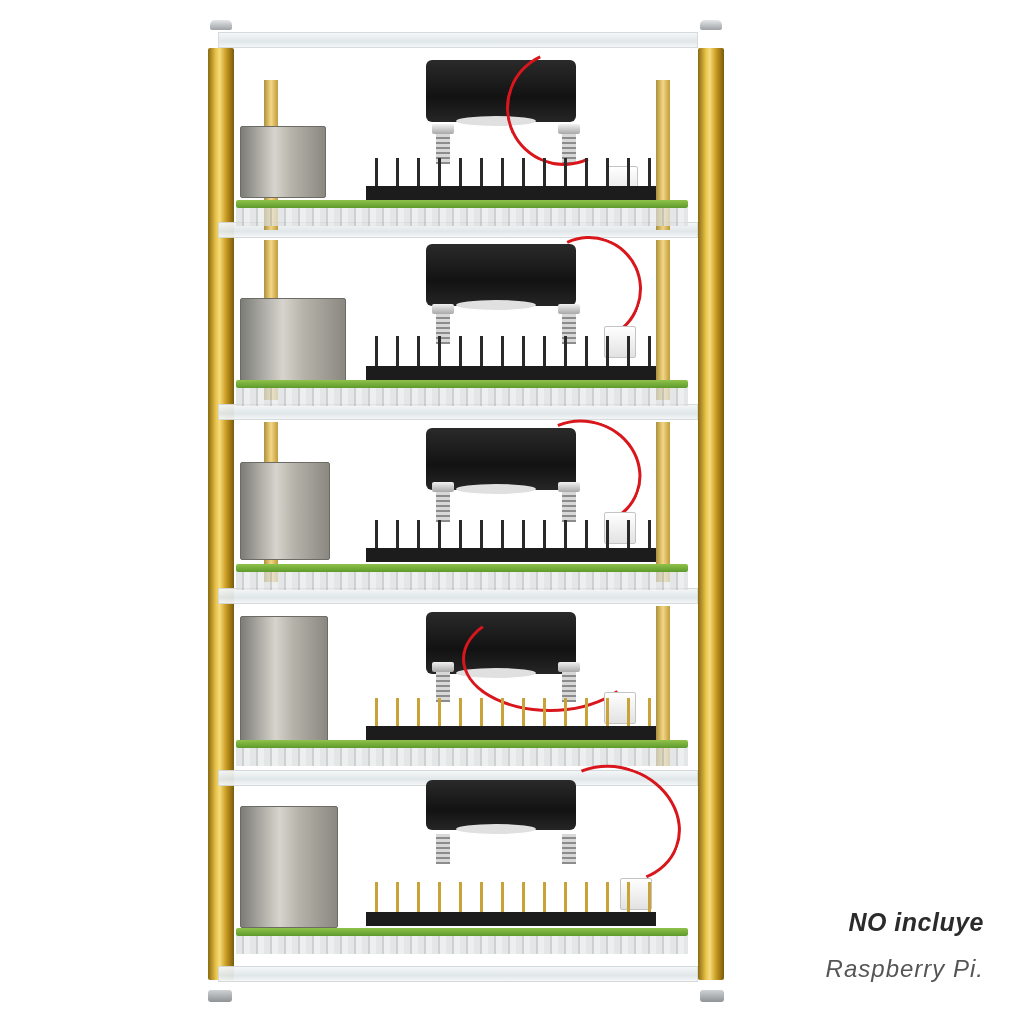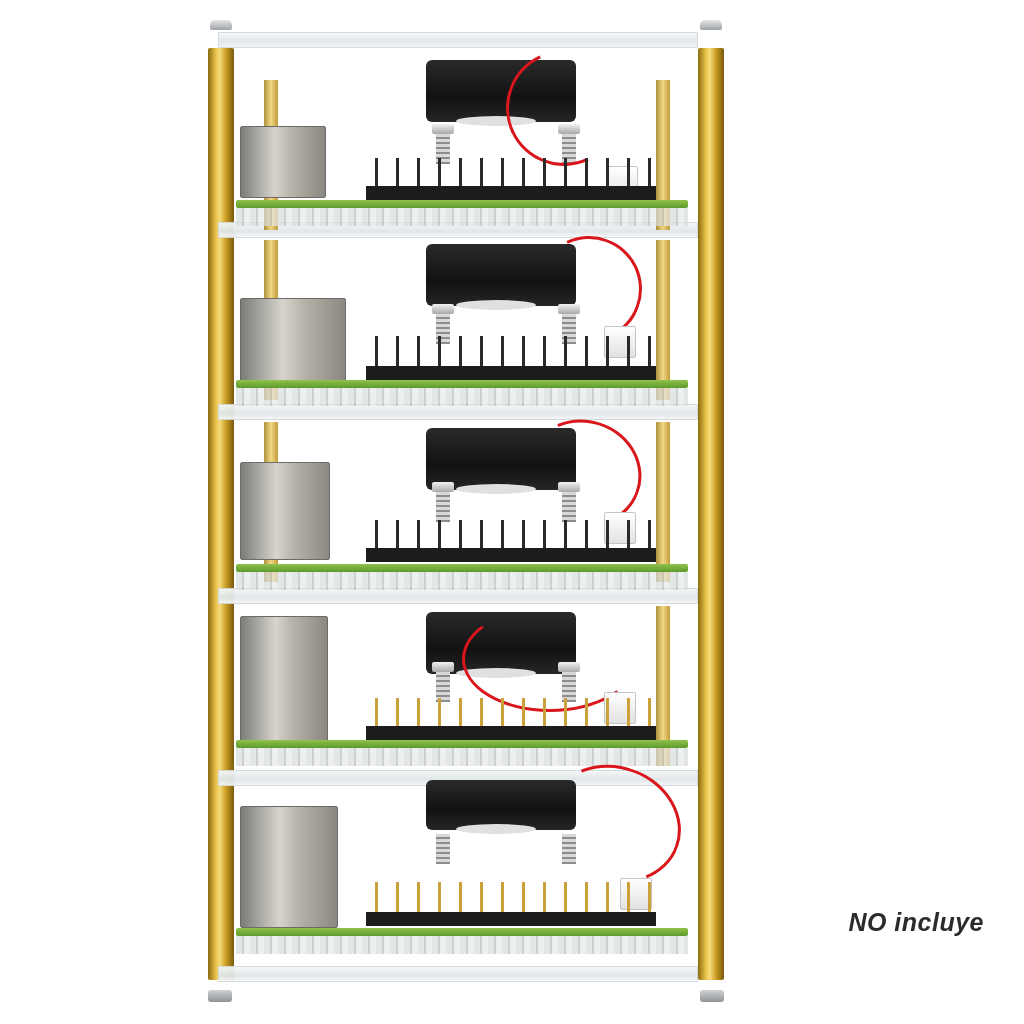--- a/index.html
+++ b/index.html
@@ -130,13 +130,14 @@
     <div class="bolt" style="left:326px;top:56px;"></div>
     <div class="wire" style="left:310px;top:-12px;width:130px;height:110px;transform:rotate(20deg);"></div>
     <div class="connector" style="left:384px;top:100px;"></div>
     <div class="pins gold" style="left:130px;top:104px;width:290px;"></div>
     <div class="header" style="left:130px;top:134px;width:290px;"></div>
     <div class="pcb" style="top:150px;"></div>
     <div class="pcb-under" style="top:158px;"></div>
   </div>
 
   <div class="caption caption-strong">NO incluye</div>
+  <div class="caption caption-light">Raspberry Pi.</div>
 </div>
 
 </body></html>

